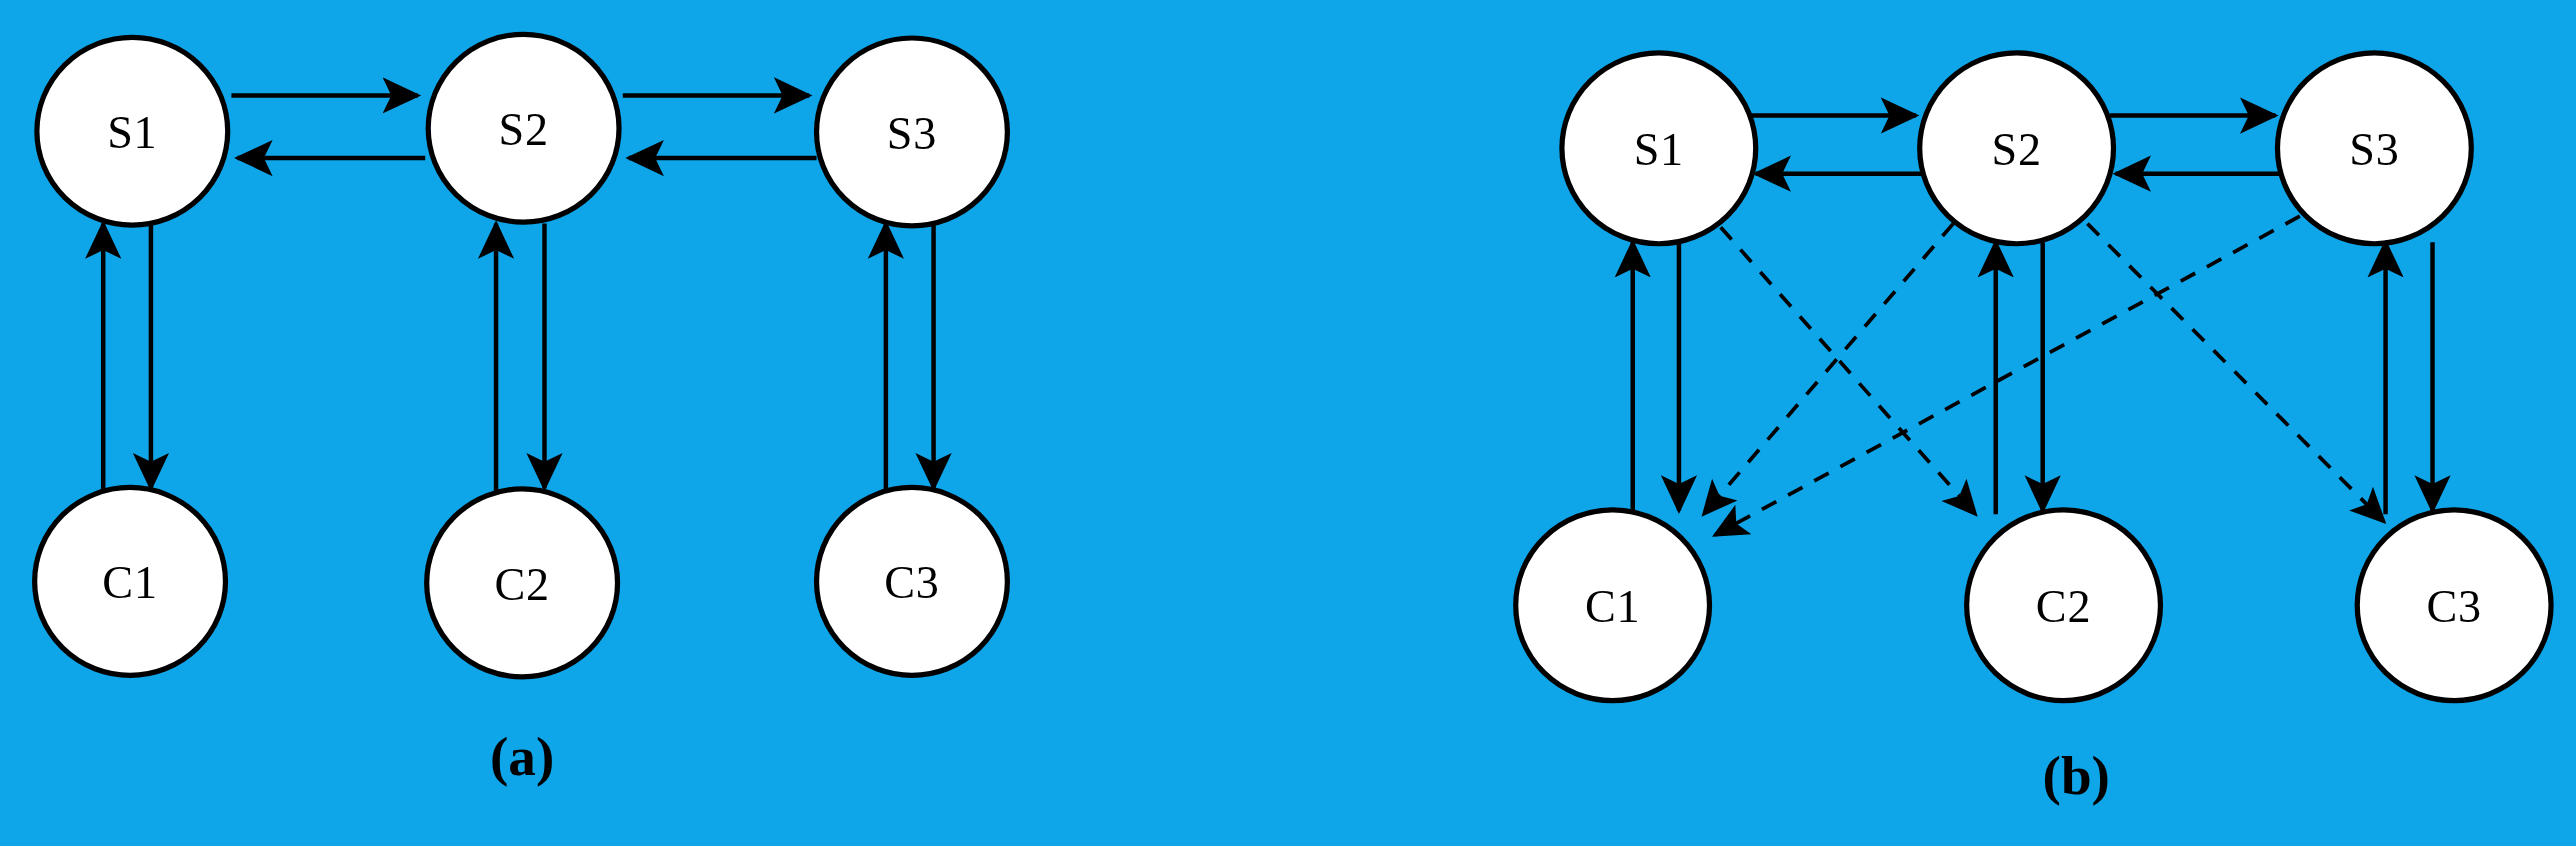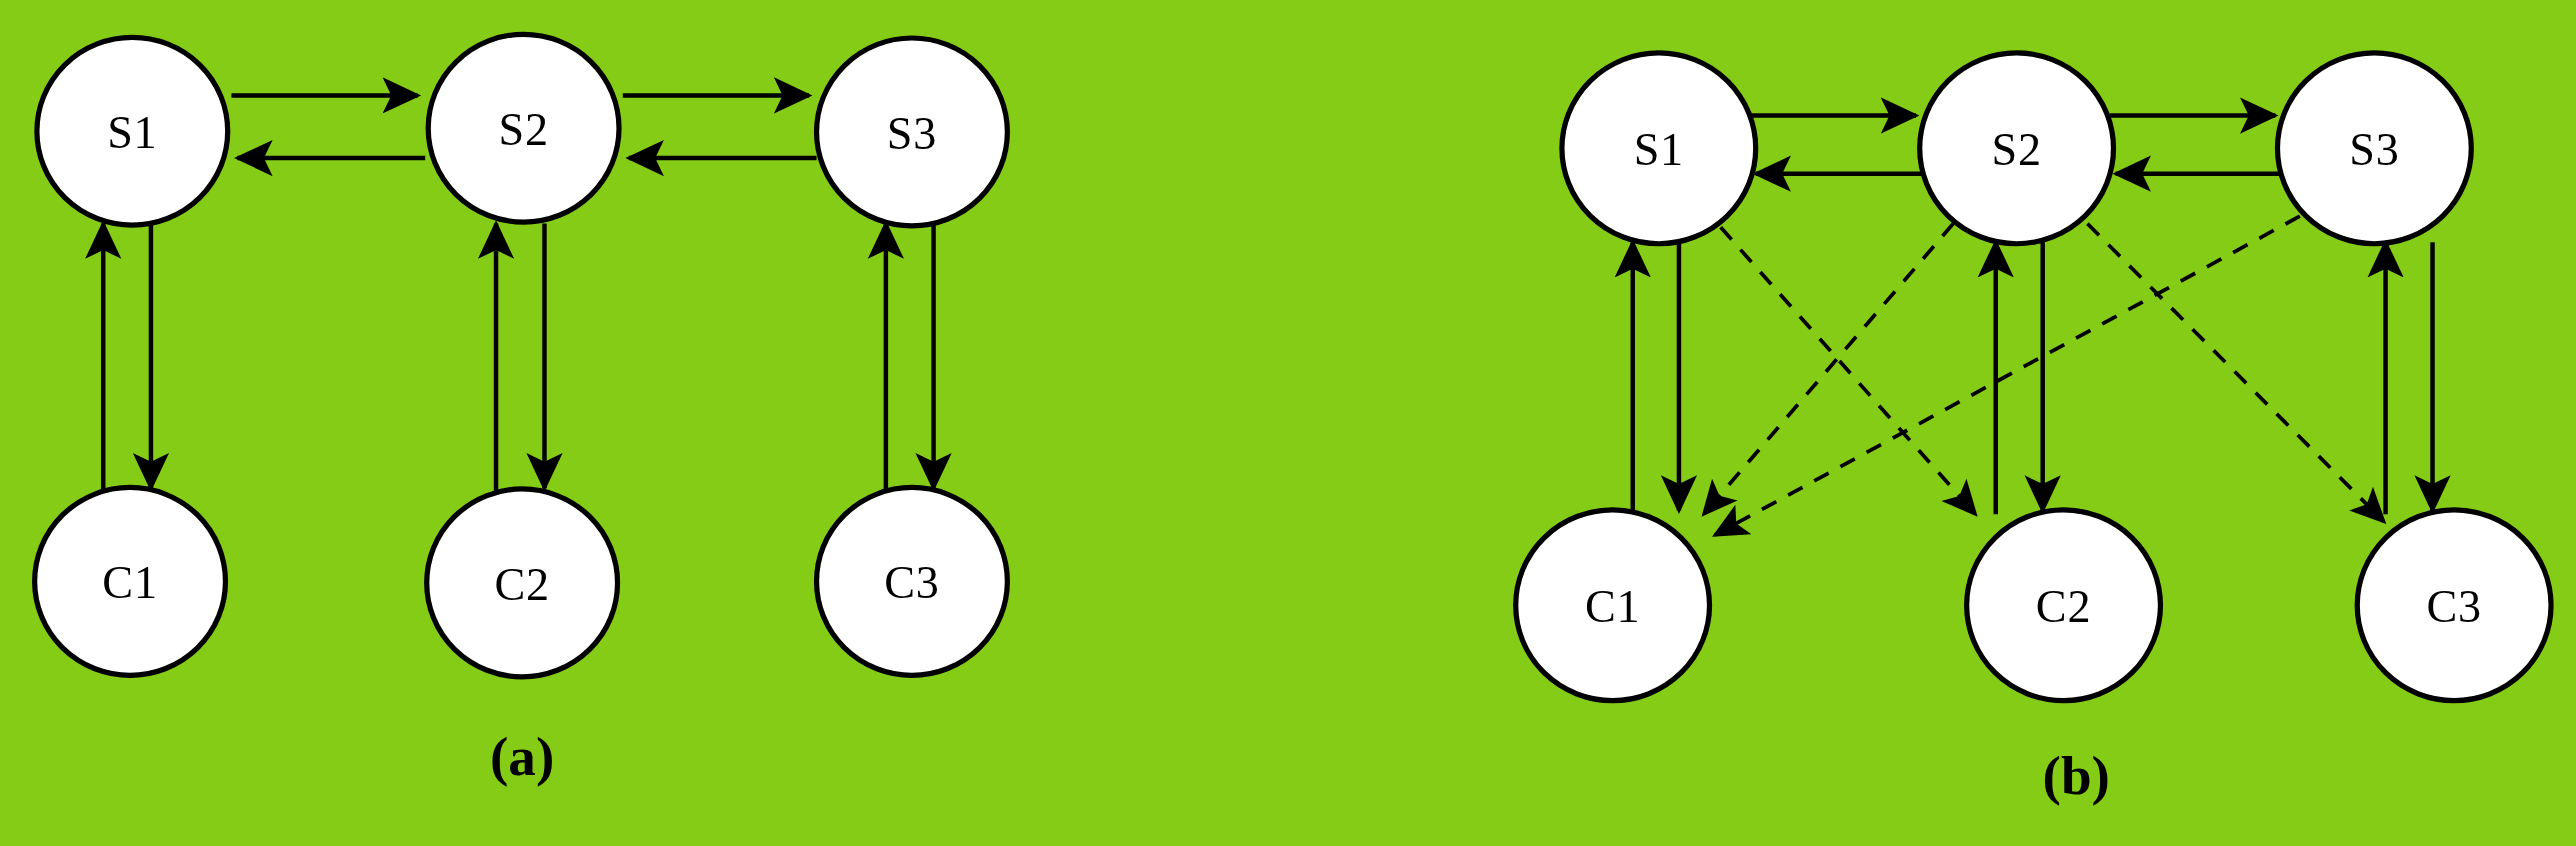--- a/index.html
+++ b/index.html
@@ -5,21 +5,21 @@
 <style>
   html, body {
     margin: 0;
     padding: 0;
     background: #ffffff;
   }
   #stage {
     position: relative;
     width: 2576px;
     height: 846px;
-    background: #84cc16;
+    background: #0ea5e9;
     overflow: hidden;
     font-family: "Liberation Serif", "DejaVu Serif", serif;
   }
   svg.diagram {
     position: absolute;
     left: 0;
     top: 0;
     width: 2576px;
     height: 846px;
     display: block;

